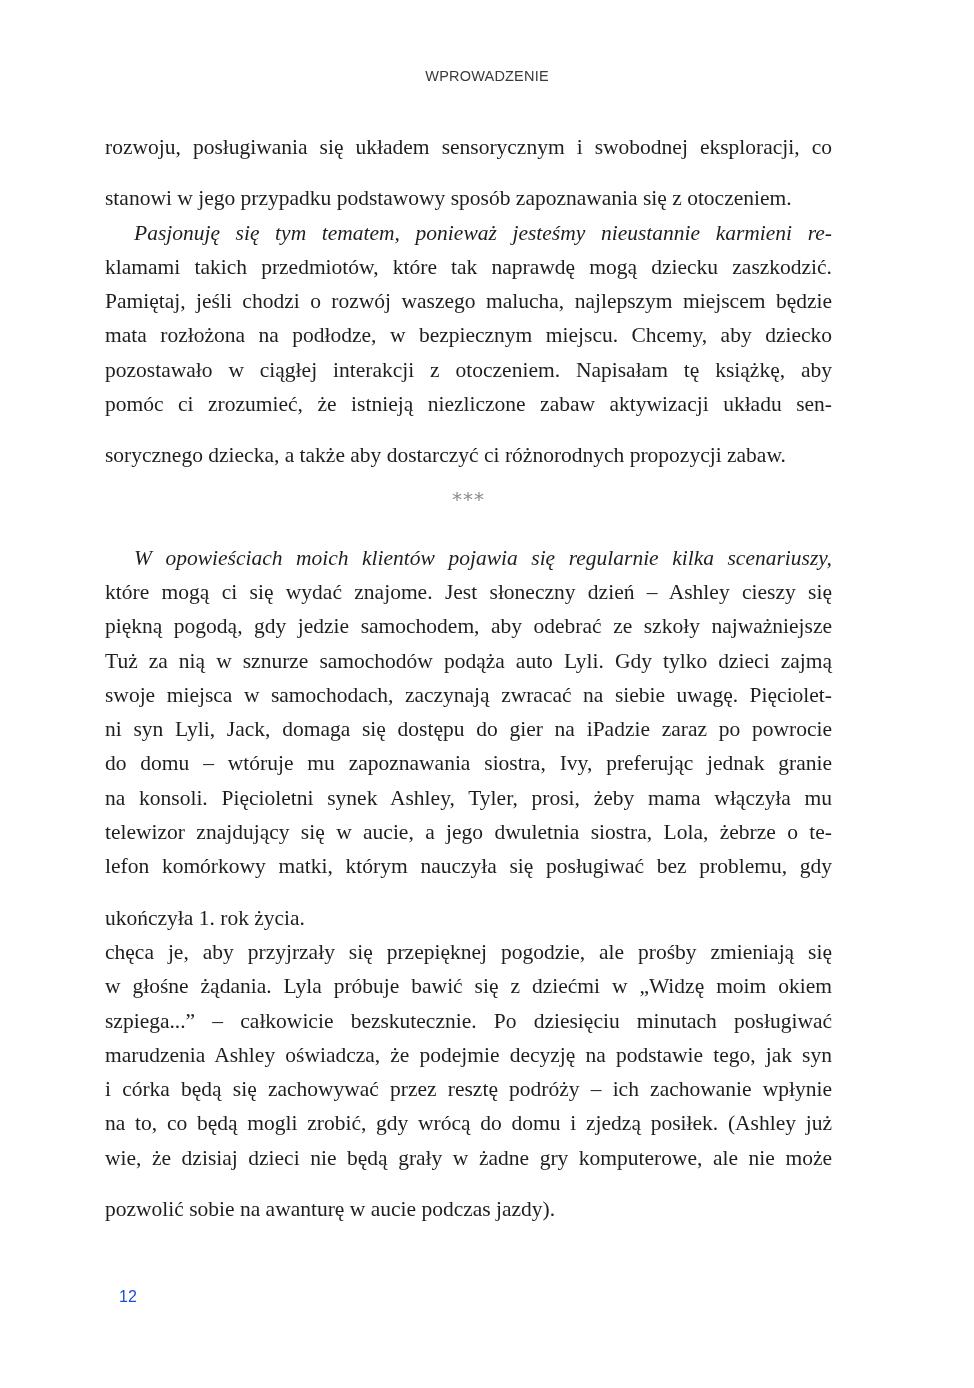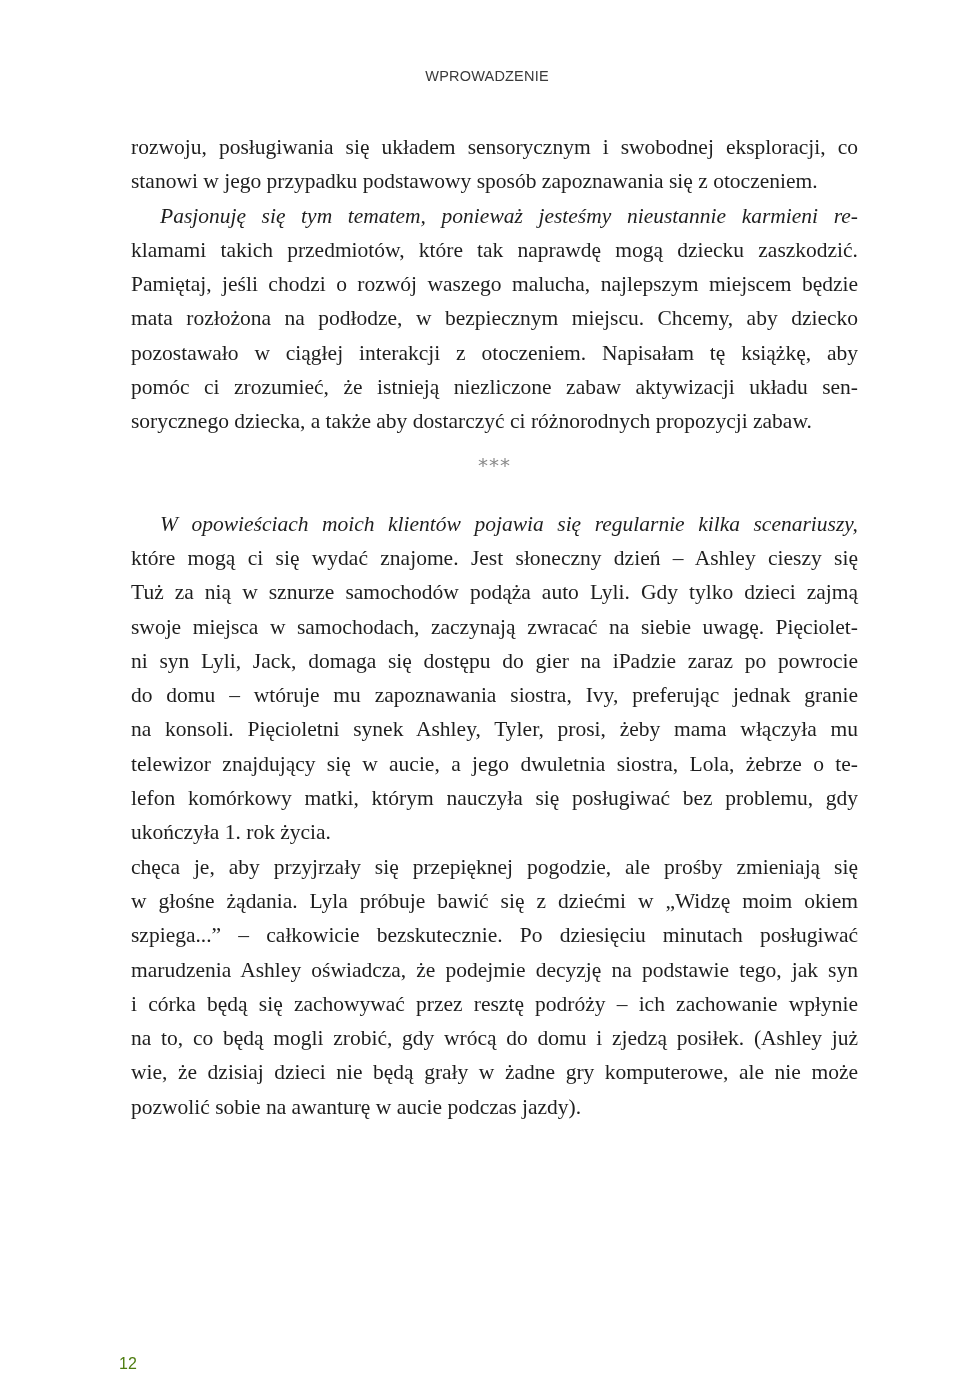--- a/index.html
+++ b/index.html
@@ -4,34 +4,34 @@
   <style>
     html, body { margin: 0; padding: 0; background: #ffffff; }
     body { width: 974px; height: 1388px; position: relative; overflow: hidden; }
     .page { position: absolute; left: 0; top: 0; width: 974px; height: 1168px; background: #ffffff; }
     .running-head {
       position: absolute; top: 68px; left: 0; width: 974px; text-align: center;
       font-family: "Liberation Sans", sans-serif; font-size: 14.5px; letter-spacing: 0.2px;
       color: #3a3a3a;
     }
     .body-text {
-      position: absolute; left: 131px; width: 727px; top: 130px;
+      position: absolute; left: 105px; width: 727px; top: 130px;
       font-family: "Liberation Serif", serif; font-size: 21.5px; color: #1e1e1e;
     }
     .line { height: 34.3px; line-height: 34.3px; white-space: nowrap; text-align: justify; text-align-last: justify; }
-    .line.last { text-align-last: left; }
+    .line.last { text-align-last: left; margin-top: 17px; }
     .line.indent { padding-left: 29px; font-style: italic; }
     .separator {
       height: 56px; line-height: 52px; text-align: center; color: #8a8a8a;
       font-family: "DejaVu Sans", sans-serif; font-size: 20px; letter-spacing: 1px;
     }
     .gap-after-sep { height: 12px; }
     .folio {
-      position: absolute; left: 119px; top: 1355px;
-      font-family: "Liberation Sans", sans-serif; font-size: 16px; color: #4d7c0f;
+      position: absolute; left: 119px; top: 1288px;
+      font-family: "Liberation Sans", sans-serif; font-size: 16px; color: #1d4ed8;
     }
   </style>
 </head>
 <body>
 
 <div class="page">
 
   <div class="running-head">WPROWADZENIE</div>
 
   <div class="body-text">
@@ -50,20 +50,21 @@
       <div class="line">pomóc ci zrozumieć, że istnieją niezliczone zabaw aktywizacji układu sen-</div>
       <div class="line last">sorycznego dziecka, a także aby dostarczyć ci różnorodnych propozycji zabaw.</div>
     </div>
 
     <div class="separator">***</div>
     <div class="gap-after-sep"></div>
 
     <div>
       <div class="line indent">W opowieściach moich klientów pojawia się regularnie kilka scenariuszy,</div>
       <div class="line">które mogą ci się wydać znajome. Jest słoneczny dzień – Ashley cieszy się</div>
+      <div class="line">piękną pogodą, gdy jedzie samochodem, aby odebrać ze szkoły najważniejsze</div>
       <div class="line">Tuż za nią w sznurze samochodów podąża auto Lyli. Gdy tylko dzieci zajmą</div>
       <div class="line">swoje miejsca w samochodach, zaczynają zwracać na siebie uwagę. Pięciolet-</div>
       <div class="line">ni syn Lyli, Jack, domaga się dostępu do gier na iPadzie zaraz po powrocie</div>
       <div class="line">do domu – wtóruje mu zapoznawania siostra, Ivy, preferując jednak granie</div>
       <div class="line">na konsoli. Pięcioletni synek Ashley, Tyler, prosi, żeby mama włączyła mu</div>
       <div class="line">telewizor znajdujący się w aucie, a jego dwuletnia siostra, Lola, żebrze o te-</div>
       <div class="line">lefon komórkowy matki, którym nauczyła się posługiwać bez problemu, gdy</div>
       <div class="line last">ukończyła 1. rok życia.</div>
     </div>
 

